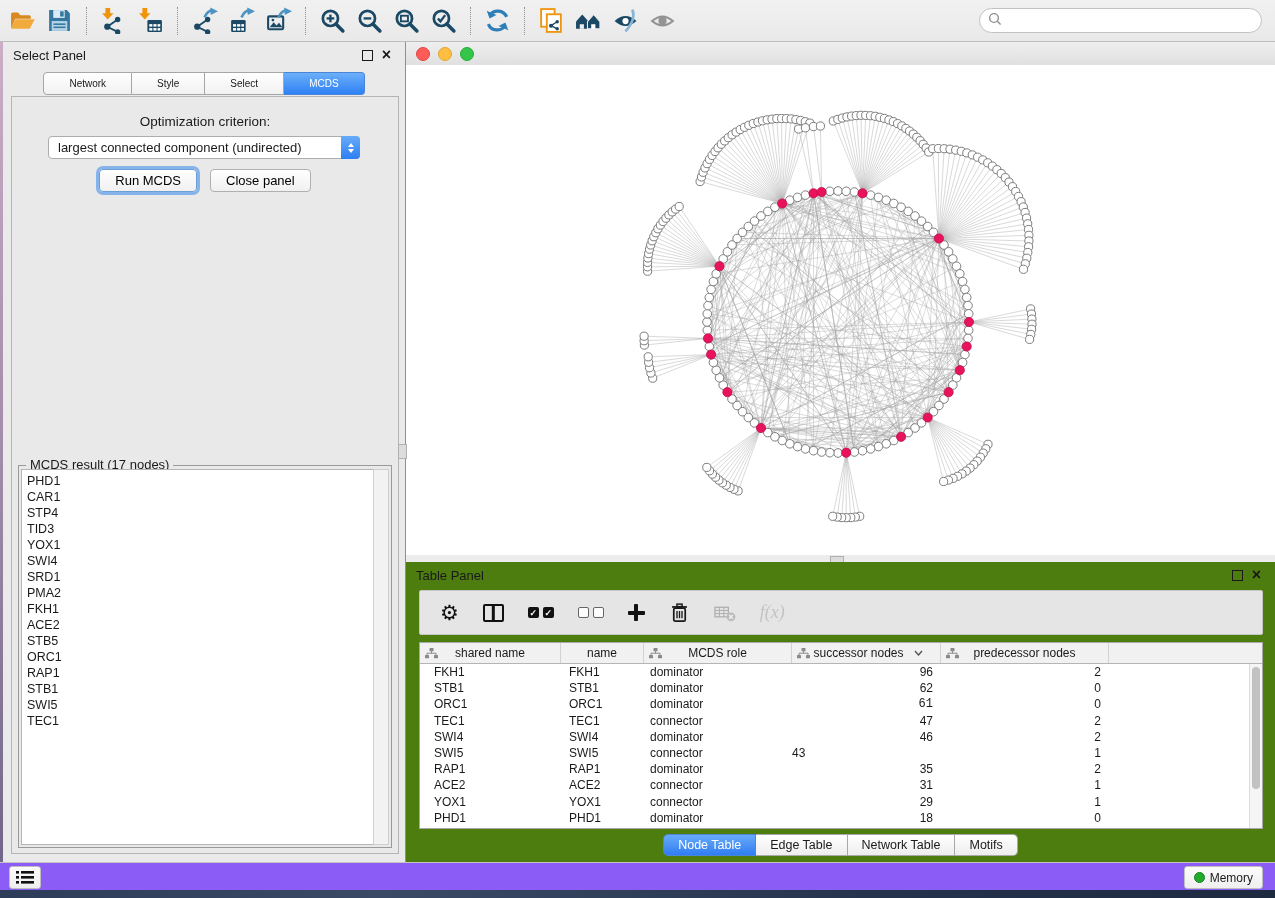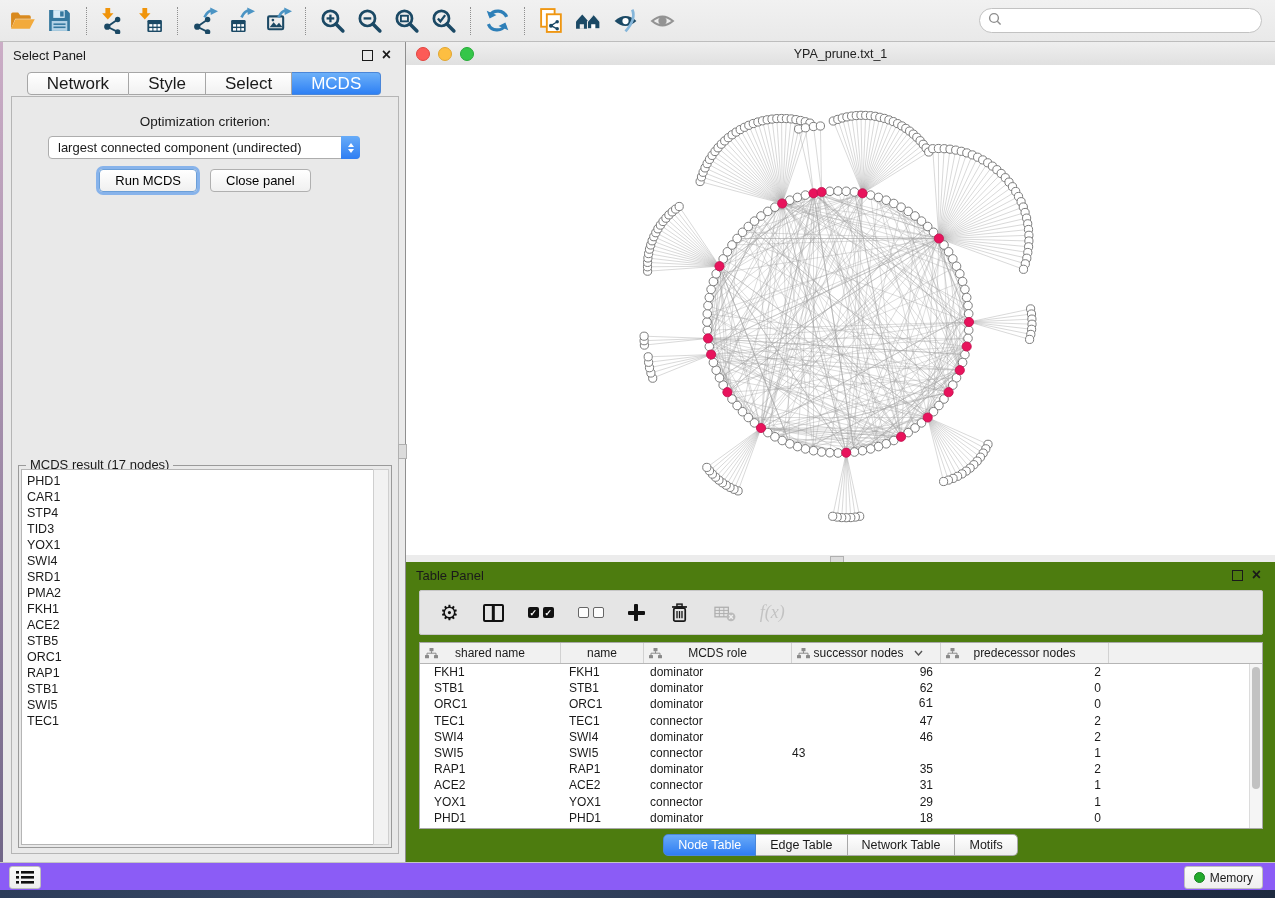--- a/index.html
+++ b/index.html
@@ -27,21 +27,21 @@
   
   .panel-titlebar{position:absolute;left:0;top:0;right:0;height:26px;display:flex;align-items:center;}
   .pt-label{font-size:13px;margin-left:10px;}
   .pt-icons{margin-left:auto;display:flex;align-items:center;gap:9px;margin-right:14px;}
   .float-ic{width:9px;height:9px;border:1.6px solid #1a1a1a;display:inline-block;cursor:pointer;}
   .close-ic{font-size:16px;font-weight:900;line-height:10px;cursor:pointer;}
   
   #control-panel{position:absolute;left:3px;top:42px;width:403px;height:820px;
     background:#eaeaea;border-right:1px solid #8f8f8f;box-sizing:border-box;}
   #cp-tabs{position:absolute;left:0;top:30px;width:100%;display:flex;justify-content:center;}
-  .cp-tab{height:21px;padding:0 19px;display:flex;align-items:center;font-size:17px;
+  .cp-tab{height:21px;padding:0 25px;display:flex;align-items:center;font-size:10px;
     background:linear-gradient(#ffffff,#f1f1f1);border:1px solid #a6a6a6;border-left:none;cursor:pointer;}
   .cp-tab:first-child{border-left:1px solid #a6a6a6;border-radius:4px 0 0 4px;}
   .cp-tab:last-child{border-radius:0 4px 4px 0;}
   .cp-tab.active{background:linear-gradient(#6cb0f9,#2e80f4);color:#fff;border-color:#4a86d8;}
   #cp-content{position:absolute;left:8px;top:54px;width:386px;bottom:8px;
     border:1px solid #b5b5b5;background:#e9e9e9;}
   #opt-label{position:absolute;top:17px;width:100%;text-align:center;font-size:13.5px;}
   #criterion-select{position:absolute;top:39px;left:36px;width:312px;height:23px;background:#fff;
     border:1px solid #adadad;border-radius:4px;display:flex;align-items:center;box-sizing:border-box;cursor:pointer;}
   #criterion-select .sel-text{flex:1;font-size:13px;padding-left:9px;white-space:nowrap;}
@@ -354,21 +354,20 @@
     </div>
   </div>
 
   <div id="network-panel">
     <div id="net-titlebar">
       <span class="lights">
         <span class="light red"></span>
         <span class="light yellow"></span>
         <span class="light green"></span>
       </span>
-      <span id="net-title">YPA_prune.txt_1</span>
     </div>
     <div id="net-canvas">
       <svg id="net-svg" width="869" height="490" viewBox="0 0 869 490">
           <line x1="376.2" y1="138.5" x2="317.2" y2="320.1" stroke="#a3a3a3" stroke-opacity="0.5" stroke-width="0.75"></line>
           <line x1="376.2" y1="138.5" x2="303.3" y2="281.5" stroke="#a3a3a3" stroke-opacity="0.5" stroke-width="0.75"></line>
           <line x1="376.2" y1="138.5" x2="562.0" y2="240.6" stroke="#a3a3a3" stroke-opacity="0.5" stroke-width="0.75"></line>
           <line x1="376.2" y1="138.5" x2="440.2" y2="387.7" stroke="#a3a3a3" stroke-opacity="0.5" stroke-width="0.75"></line>
           <line x1="376.2" y1="138.5" x2="303.3" y2="232.5" stroke="#a3a3a3" stroke-opacity="0.5" stroke-width="0.75"></line>
           <line x1="376.2" y1="138.5" x2="542.6" y2="186.8" stroke="#a3a3a3" stroke-opacity="0.5" stroke-width="0.75"></line>
           <line x1="376.2" y1="138.5" x2="546.8" y2="320.1" stroke="#a3a3a3" stroke-opacity="0.5" stroke-width="0.75"></line>

